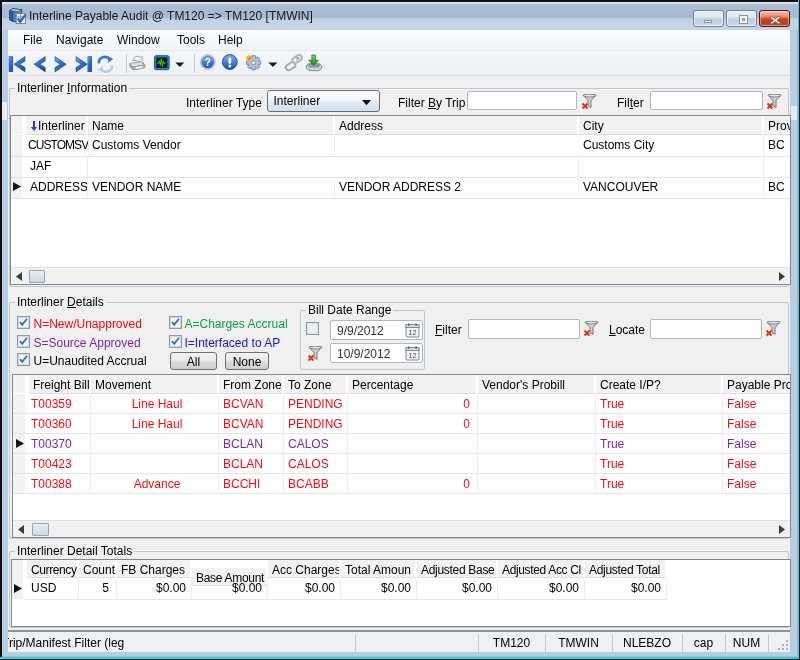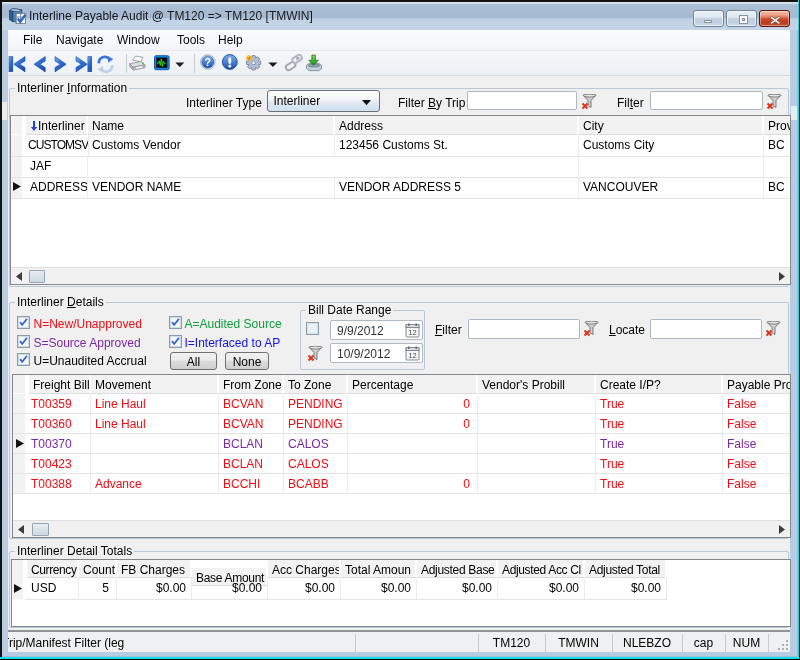--- a/index.html
+++ b/index.html
@@ -43,21 +43,21 @@
 .sbsep { position:absolute; top:2px; width:1px; height:18px; background:#c8cacc; }
 .sbtext { position:absolute; top:4px; }
 u { text-decoration:underline; }
 .btn { position:absolute; border:1px solid #707070; border-radius:3px; background:linear-gradient(#f2f2f2 0%,#ebebeb 45%,#dddddd 50%,#cfcfcf 100%); text-align:center; padding-top:2px; }
 .dbox { position:absolute; background:#fff; border:1px solid #b0b8c2; border-radius:2px; }
 .drow { position:absolute; left:0; width:777px; height:20px; border-bottom:1px solid #e4e4e4; }
 .drow span { position:absolute; top:3px; padding-left:4px; overflow:hidden; white-space:nowrap; }
 .red { color:#f40a12; }
 .pur { color:#7c26a8; }
 .c1 { left:14px; width:64px; }
-.c2 { left:78px; width:128px; }
+.c2 { left:78px; width:128px;text-align:center; }
 .c3 { left:206px; width:65px; }
 .c4 { left:271px; width:64px; }
 .c5 { left:335px; width:122px; text-align:right; padding-left:0; }
 .c7 { left:583px; width:127px; }
 .c8 { left:710px; width:67px; }
 .vline { position:absolute; top:19px; width:1px; height:100px; background:#ececec; }
 </style>
 </head>
 <body>
 <div class="abs" id="cyan"></div>
@@ -214,35 +214,34 @@
             <path d="M3,0 h2 v6 h2.2 l-3.2,4 l-3.2,-4 h2.2 z" fill="#1f45d8"></path>
           </svg>Interliner</div>
       <div class="gh" style="left:77px;top:0;width:247px;height:19px">Name</div>
       <div class="gh" style="left:568px;top:0;width:185px;height:19px">City</div>
       <div class="gh" style="left:324px;top:0;width:244px;height:19px">Address</div>
       <div class="gh" style="left:753px;top:0;width:26px;height:19px;border-right:0">Prov</div>
 
       <div class="selcol" style="left:0;top:19px;width:13px;height:63px"></div>
       <div class="cell" style="left:15px;top:19px;width:63px;height:21px;letter-spacing:-0.95px;padding-left:2px">CUSTOMSV</div>
       <div class="cell" style="left:77px;top:19px;width:247px;height:21px">Customs Vendor</div>
-      <div class="cell" style="left:324px;top:19px;width:244px;height:21px">123456 Customs St.</div>
       <div class="cell" style="left:568px;top:19px;width:185px;height:21px">Customs City</div>
       <div class="cell" style="left:753px;top:19px;width:26px;height:21px;border-right:0">BC</div>
       <div class="rowline" style="left:0;top:40px;width:779px"></div>
       <div class="cell" style="left:15px;top:40px;width:62px;height:21px">JAF</div>
       <div class="cell" style="left:324px;top:40px;width:244px;height:21px"></div>
       <div class="cell" style="left:568px;top:40px;width:185px;height:21px"></div>
       <div class="cell" style="left:753px;top:40px;width:26px;height:21px;border-right:0"></div>
       <div class="rowline" style="left:0;top:61px;width:779px"></div>
       <svg class="abs" style="left:2px;top:66px" width="8" height="9">
           <path d="M0,0 L8,4.5 L0,9 z" fill="#111"></path>
         </svg>
       <div class="cell" style="left:15px;top:61px;width:62px;height:21px">ADDRESS</div>
       <div class="cell" style="left:77px;top:61px;width:247px;height:21px">VENDOR NAME</div>
-      <div class="cell" style="left:324px;top:61px;width:244px;height:21px">VENDOR ADDRESS 5</div>
+      <div class="cell" style="left:324px;top:61px;width:244px;height:21px">VENDOR ADDRESS 2</div>
       <div class="cell" style="left:568px;top:61px;width:185px;height:21px">VANCOUVER</div>
       <div class="cell" style="left:753px;top:61px;width:26px;height:21px;border-right:0">BC</div>
       <div class="rowline" style="left:0;top:82px;width:779px"></div>
 
       <div class="hsb" style="left:0;top:151px;width:779px;height:17px">
         <svg class="abs" style="left:5px;top:4px" width="6" height="9">
             <path d="M6,0 L0,4.5 L6,9 z" fill="#3c3c3c"></path>
           </svg>
         <div class="thumb" style="left:18px;width:16px"></div>
         <svg class="abs" style="left:768px;top:4px" width="6" height="9">
@@ -261,21 +260,21 @@
         <use href="#cbc"></use>
       </svg>
     <div class="lbl" style="left:25.5px;top:259.5px;color:#7c26a8">S=Source Approved</div>
     <svg class="abs cb" style="left:9px;top:277px" width="13" height="13">
         <use href="#cbc"></use>
       </svg>
     <div class="lbl" style="left:25.5px;top:278px;color:#000">U=Unaudited Accrual</div>
     <svg class="abs cb" style="left:160.5px;top:240px" width="13" height="13">
         <use href="#cbc"></use>
       </svg>
-    <div class="lbl" style="left:176.5px;top:241px;color:#0d9f3c">A=Audited Source</div>
+    <div class="lbl" style="left:176.5px;top:241px;color:#0d9f3c">A=Charges Accrual</div>
     <svg class="abs cb" style="left:160.5px;top:258.5px" width="13" height="13">
         <use href="#cbc"></use>
       </svg>
     <div class="lbl" style="left:176.5px;top:259.5px;color:#1414e8">I=Interfaced to AP</div>
     <div class="btn" style="left:162px;top:276px;width:47px;height:18px">All</div>
     <div class="btn" style="left:217px;top:276px;width:44px;height:18px">None</div>
 
     <div class="grp" style="left:292px;top:234px;width:125px;height:60px"></div>
     <div class="legend" style="left:298px;top:227px">Bill Date Range</div>
     <svg class="abs" style="left:298px;top:246px" width="13" height="13">

